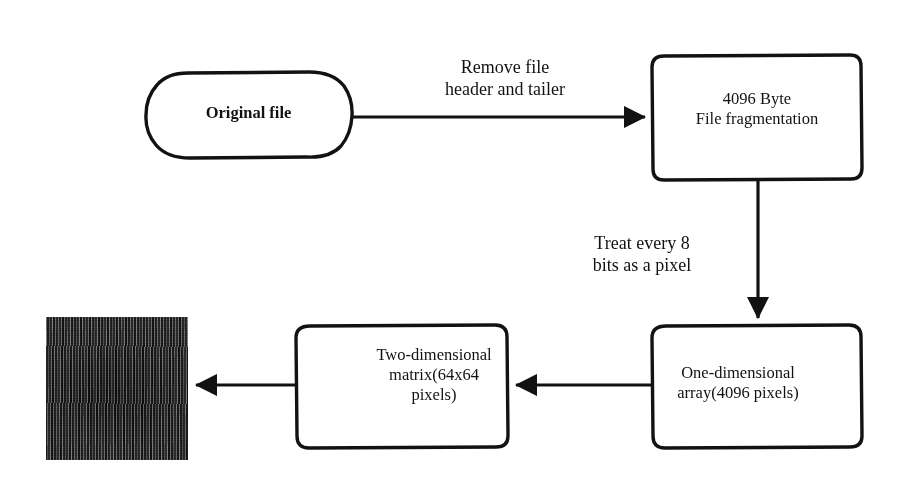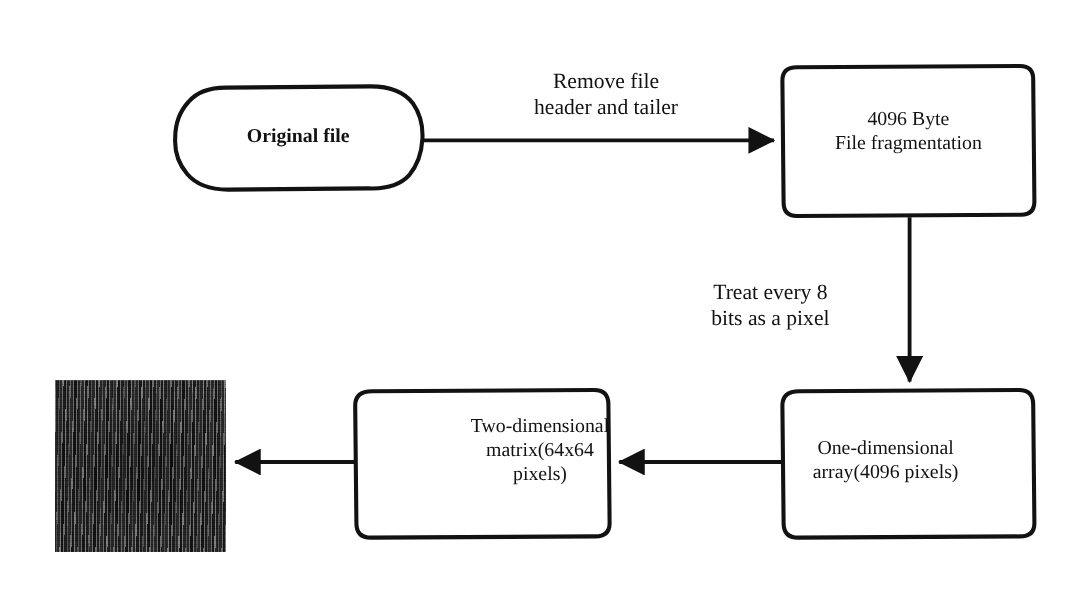--- a/index.html
+++ b/index.html
@@ -53,21 +53,21 @@
     width: 210px;
   }
   
   #label-onedim {
     left: 652px;
     top: 363px;
     width: 172px;
   }
   
   #label-twodim {
-    left: 300px;
+    left: 284px;
     top: 345px;
     width: 212px;
     padding-left: 44px;
   }
   
   #label-remove-header {
     left: 392px;
     top: 57px;
     width: 226px;
   }

